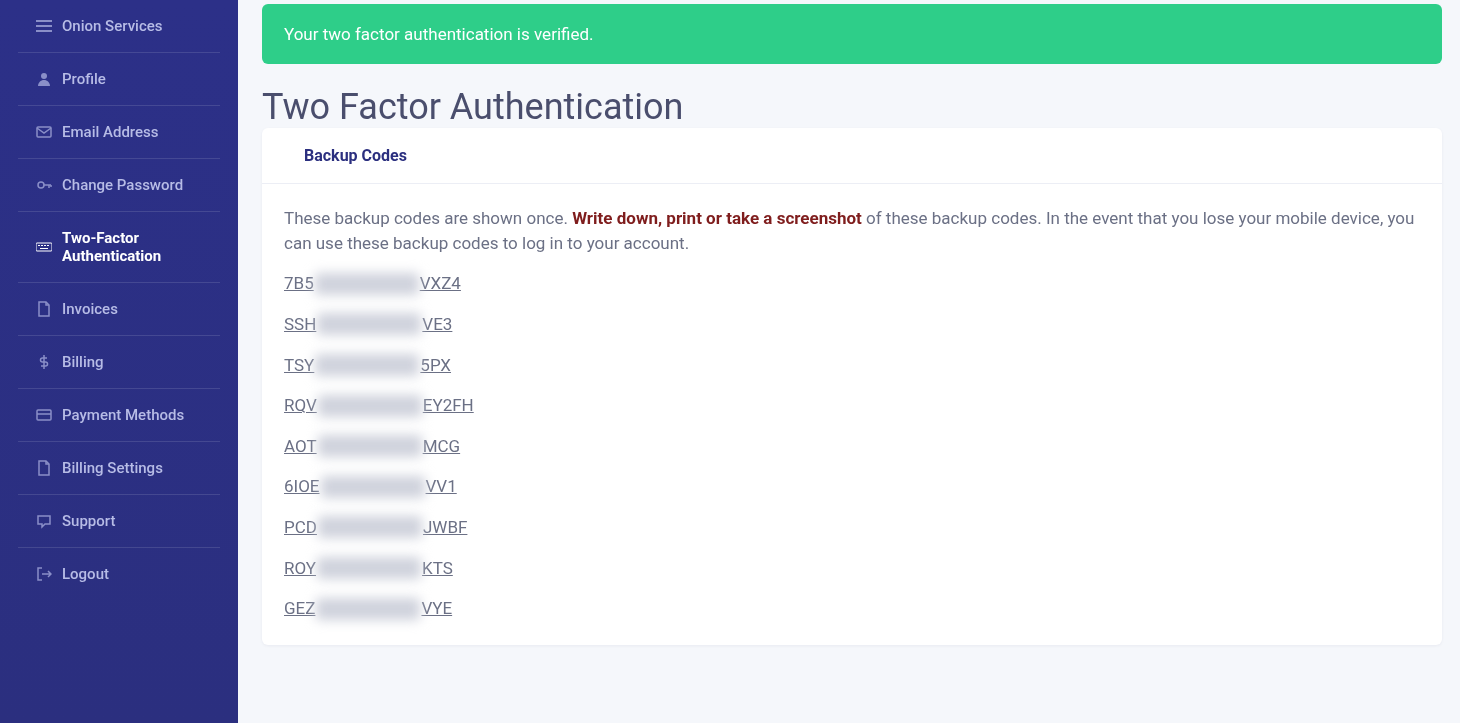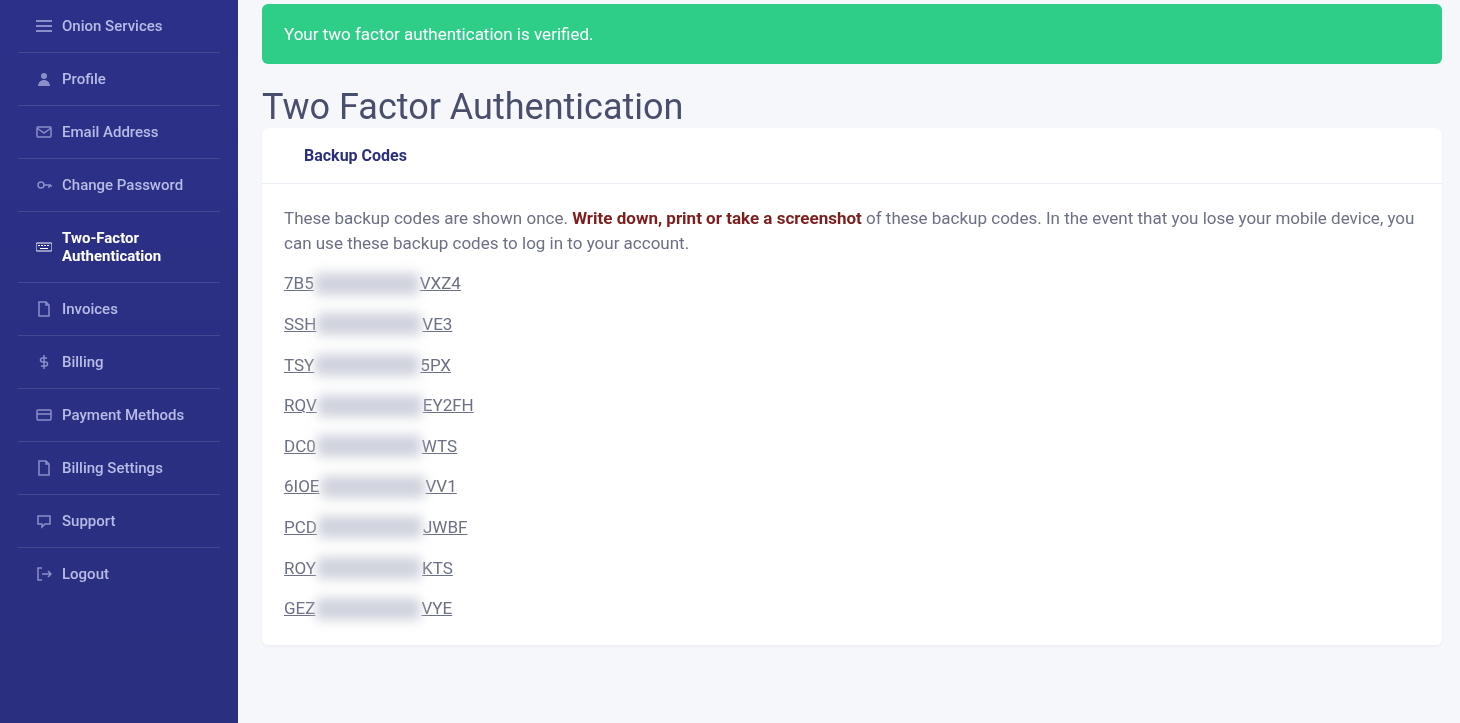--- a/index.html
+++ b/index.html
@@ -245,23 +245,23 @@
           <span class="code-prefix">TSY</span>
           <span class="code-mid"></span>
           <span class="code-suffix">5PX</span>
         </div>
         <div class="code-row">
           <span class="code-prefix">RQV</span>
           <span class="code-mid"></span>
           <span class="code-suffix">EY2FH</span>
         </div>
         <div class="code-row">
-          <span class="code-prefix">DC0</span>
-          <span class="code-mid"></span>
-          <span class="code-suffix">WTS</span>
+          <span class="code-prefix">AOT</span>
+          <span class="code-mid"></span>
+          <span class="code-suffix">MCG</span>
         </div>
         <div class="code-row">
           <span class="code-prefix">6IOE</span>
           <span class="code-mid"></span>
           <span class="code-suffix">VV1</span>
         </div>
         <div class="code-row">
           <span class="code-prefix">PCD</span>
           <span class="code-mid"></span>
           <span class="code-suffix">JWBF</span>

